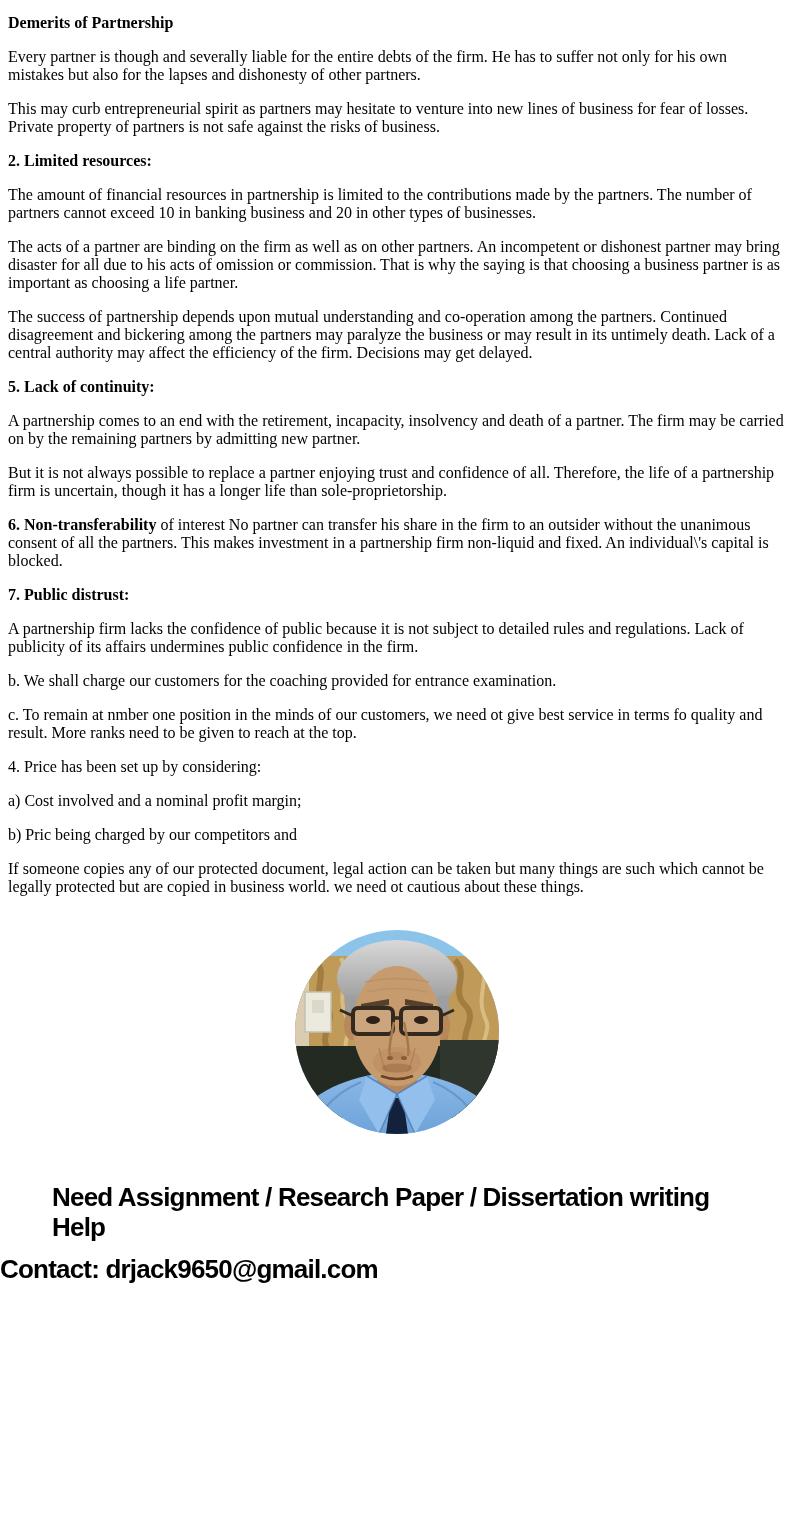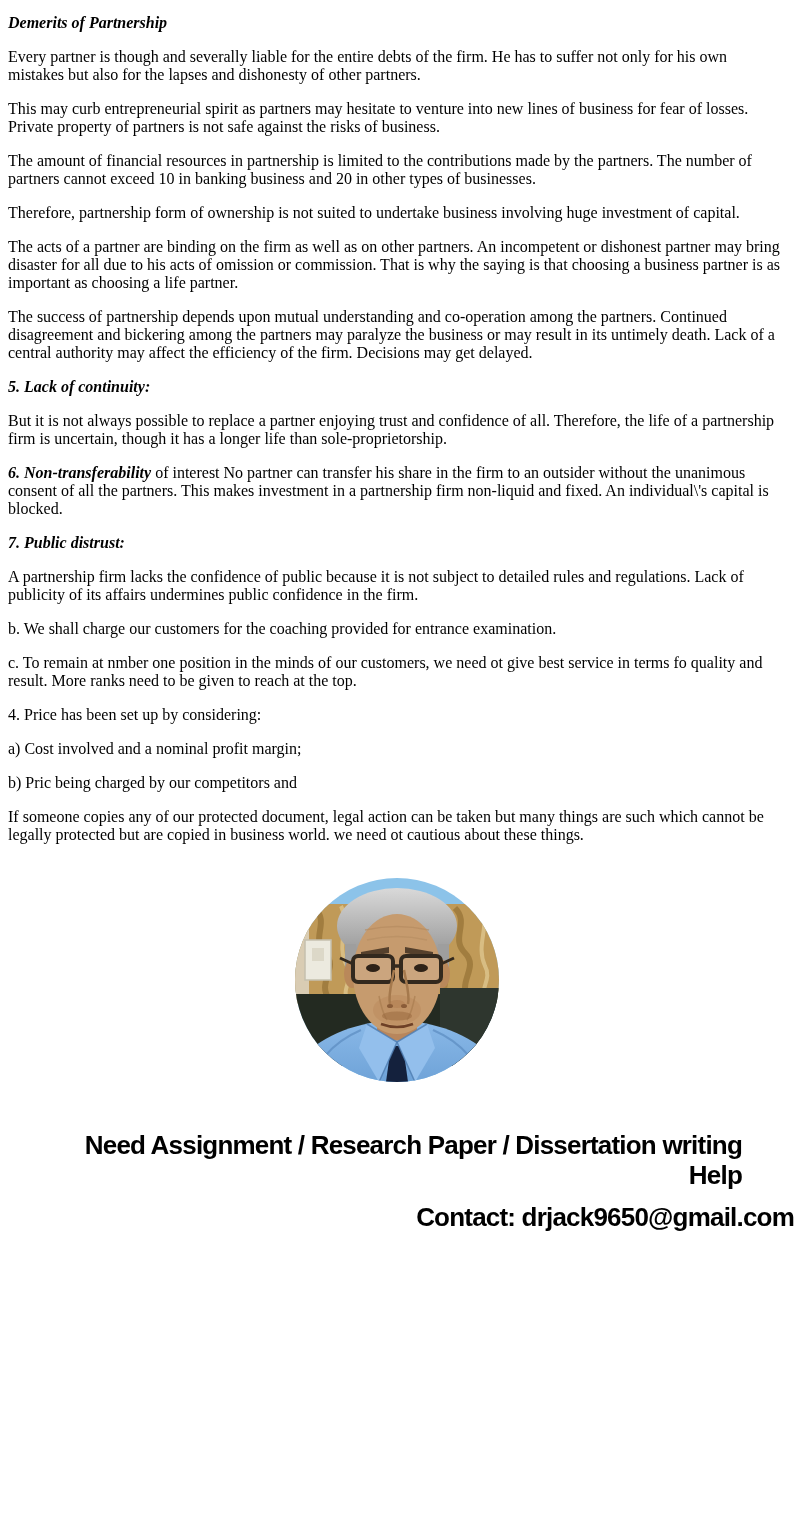--- a/index.html
+++ b/index.html
@@ -9,52 +9,53 @@
     color: #000;
     font-family: "Liberation Serif", serif;
   }
   .page { padding: 0 8px; }
   .page p {
     margin: 16px 0;
     font-size: 16px;
     line-height: 18px;
   }
   .page p:first-child { margin-top: 14px; }
-  .page p.b, .page span.b { font-weight: bold; font-style: italic; }
+  .page p.b, .page span.b { font-weight: bold; }
   .avatar-wrap {
     width: 204px;
     height: 204px;
     margin: 34px auto 0 auto;
   }
   .avatar-wrap svg { display: block; width: 204px; height: 204px; }
   .footer {
     margin-top: 48px;
-    text-align: right;
+    text-align: left;
     font-family: "Liberation Sans", sans-serif;
     font-weight: bold;
     font-size: 26px;
     line-height: 30px;
     letter-spacing: -0.8px;
     color: #000;
   }
   .footer .l1 { width: 690px; margin: 0 auto; }
   .footer .l2 { margin: 12px auto; }
 </style>
 </head>
 <body>
 
 <div class="page">
   <p class="b">Demerits of Partnership</p>
   <p>Every partner is though and severally liable for the entire debts of the firm. He has to suffer not only for his own mistakes but also for the lapses and dishonesty of other partners.</p>
   <p>This may curb entrepreneurial spirit as partners may hesitate to venture into new lines of business for fear of losses. Private property of partners is not safe against the risks of business.</p>
+  <p class="b">2. Limited resources:</p>
   <p>The amount of financial resources in partnership is limited to the contributions made by the partners. The number of partners cannot exceed 10 in banking business and 20 in other types of businesses.</p>
-  <p>Therefore, partnership form of ownership is not suited to undertake business involving huge investment of capital.</p>
   <p>The acts of a partner are binding on the firm as well as on other partners. An incompetent or dishonest partner may bring disaster for all due to his acts of omission or commission. That is why the saying is that choosing a business partner is as important as choosing a life partner.</p>
   <p>The success of partnership depends upon mutual understanding and co-operation among the partners. Continued disagreement and bickering among the partners may paralyze the business or may result in its untimely death. Lack of a central authority may affect the efficiency of the firm. Decisions may get delayed.</p>
   <p class="b">5. Lack of continuity:</p>
+  <p>A partnership comes to an end with the retirement, incapacity, insolvency and death of a partner. The firm may be carried on by the remaining partners by admitting new partner.</p>
   <p>But it is not always possible to replace a partner enjoying trust and confidence of all. Therefore, the life of a partnership firm is uncertain, though it has a longer life than sole-proprietorship.</p>
   <p><span class="b">6. Non-transferability</span><span> of interest No partner can transfer his share in the firm to an outsider without the unanimous consent of all the partners. This makes investment in a partnership firm non-liquid and fixed. An individual\'s capital is blocked.</span></p>
   <p class="b">7. Public distrust:</p>
   <p>A partnership firm lacks the confidence of public because it is not subject to detailed rules and regulations. Lack of publicity of its affairs undermines public confidence in the firm.</p>
   <p>b. We shall charge our customers for the coaching provided for entrance examination.</p>
   <p>c. To remain at nmber one position in the minds of our customers, we need ot give best service in terms fo quality and result. More ranks need to be given to reach at the top.</p>
   <p>4. Price has been set up by considering:</p>
   <p>a) Cost involved and a nominal profit margin;</p>
   <p>b) Pric being charged by our competitors and</p>
   <p>If someone copies any of our protected document, legal action can be taken but many things are such which cannot be legally protected but are copied in business world. we need ot cautious about these things.</p>

